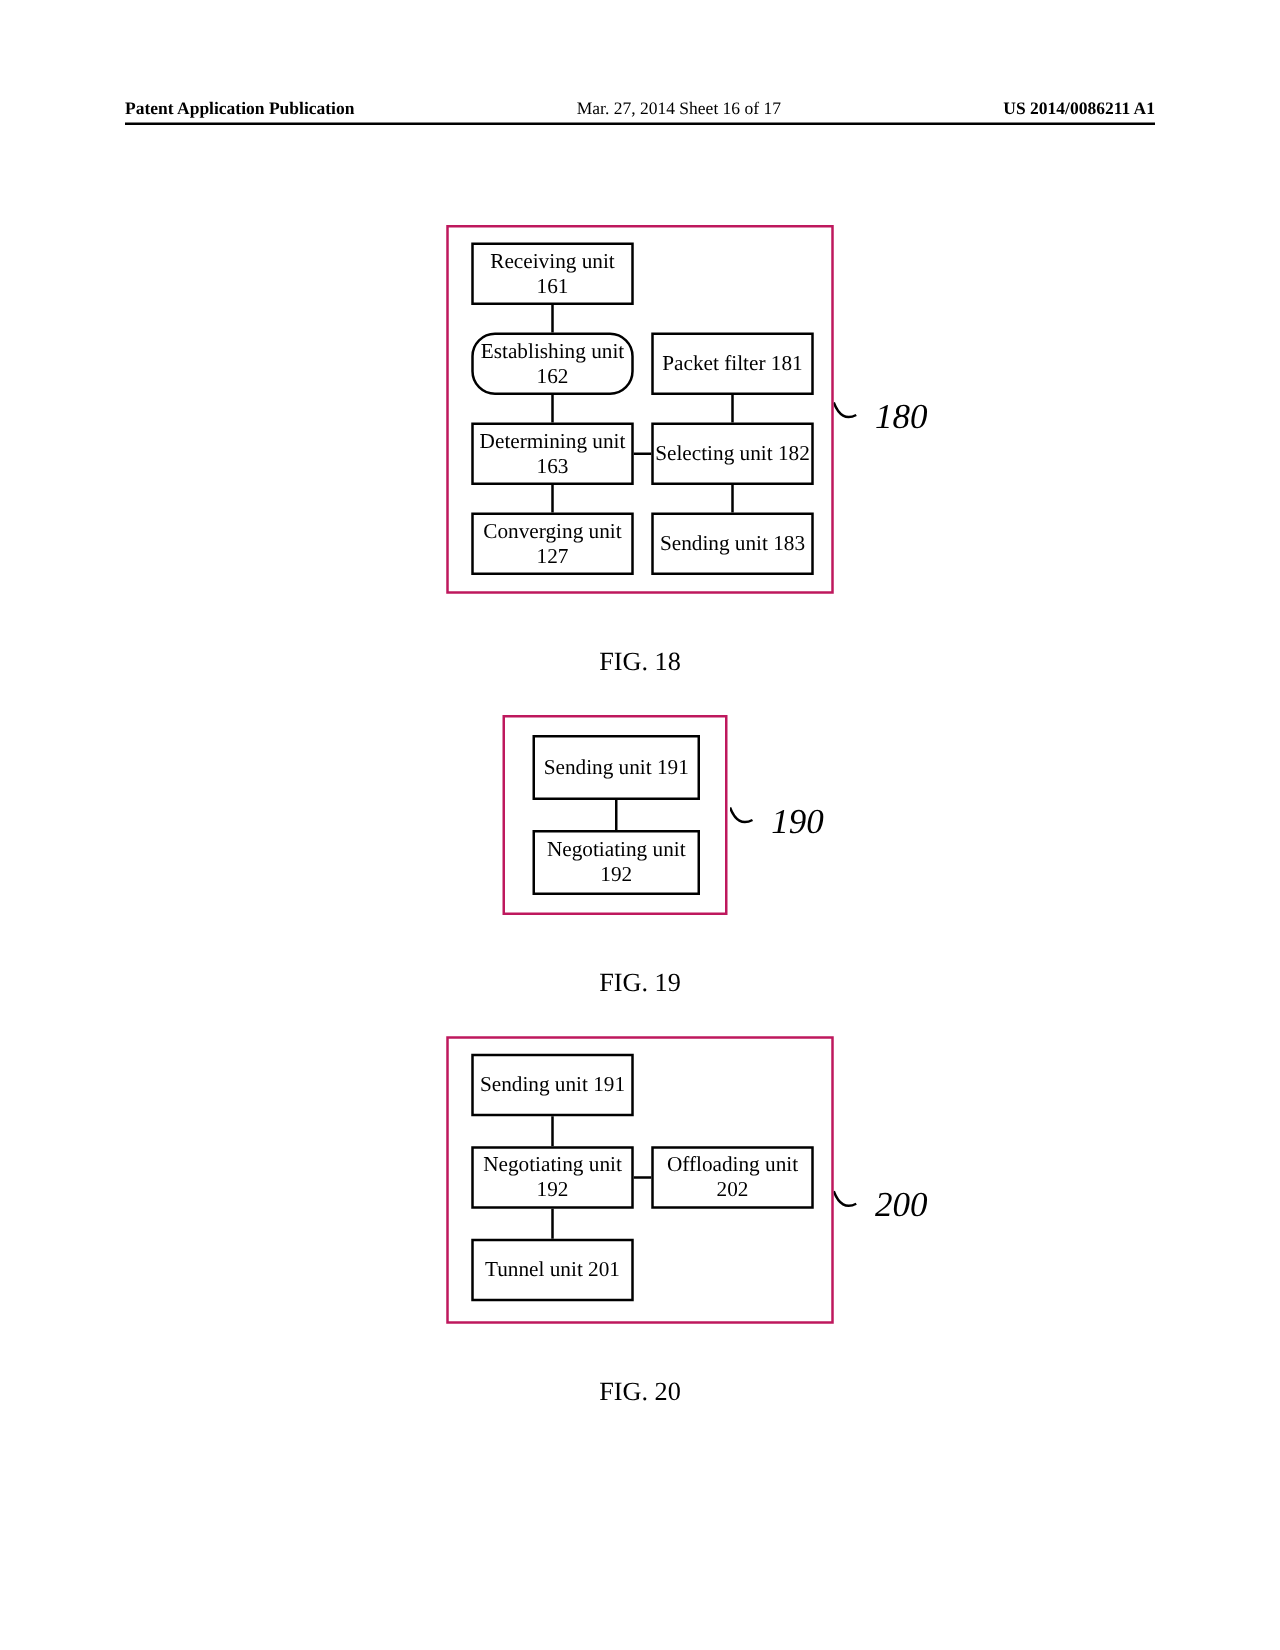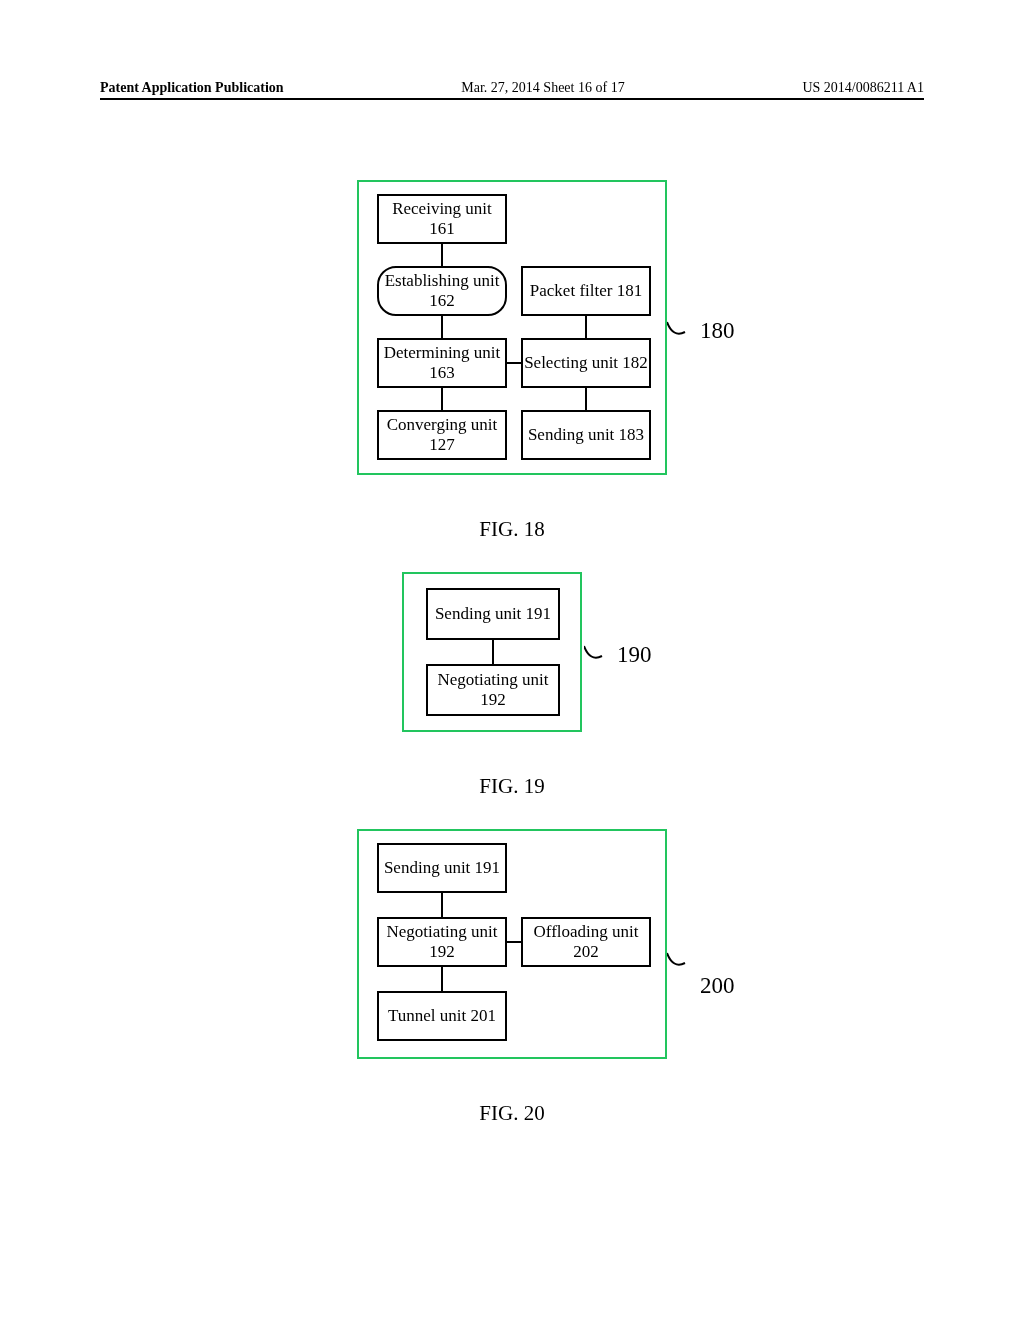--- a/index.html
+++ b/index.html
@@ -19,59 +19,60 @@
   }
   .header-line {
     display: flex;
     justify-content: space-between;
     font-size: 14px;
     border-bottom: 2px solid #000;
     padding-bottom: 2px;
     margin-bottom: 2px;
   }
   .header-left { font-weight: bold; }
-  .header-right { font-weight: normal; }
+  .header-right { font-weight: bold; }
   .header-mid { }
   .figure-area {
     margin-top: 80px;
     display: flex;
     flex-direction: column;
     align-items: center;
     gap: 30px;
   }
   .fig-caption {
     font-size: 21px;
     margin-top: 12px;
   }
 
   
   .diagram {
     position: relative;
   }
   .outer {
-    border: 2px solid #22c55e;
+    border: 2px solid #be185d;
     position: relative;
     box-sizing: border-box;
     padding-left: 24px;
   }
   .unit {
     border: 2px solid #000;
     background: #fff;
     position: absolute;
     text-align: center;
     font-size: 17px;
     line-height: 1.15;
     display: flex;
     align-items: center;
     justify-content: center;
     box-sizing: border-box;
   }
   .ref-label {
     position: absolute;
-    font-size: 23px;
+    font-size: 28px;
+    font-style: italic;
   }
   .leader {
     position: absolute;
     border: none;
   }
   .leader svg { display:block; }
 
   .conn {
     position: absolute;
     background: #000;
@@ -172,18 +173,18 @@
         <div class="conn" style="left:82px; top:62px; width:2px; height:24px;"></div>
         <div class="conn" style="left:82px; top:136px; width:2px; height:24px;"></div>
 
         <div class="conn" style="left:148px; top:110px; width:14px; height:2px;"></div>
       </div>
       <div class="leader" style="left:365px; top:120px;">
         <svg width="30" height="24" viewBox="0 0 30 24">
           <path d="M0 4 Q 6 20 18 14" stroke="#000" stroke-width="2" fill="none"></path>
         </svg>
       </div>
-      <div class="ref-label" style="left:398px; top:120px;margin-top:24px;">200</div>
+      <div class="ref-label" style="left:398px; top:120px;">200</div>
     </div>
     <div class="fig-caption">FIG. 20</div>
 
   </div>
 </div>
 
 </body></html>

